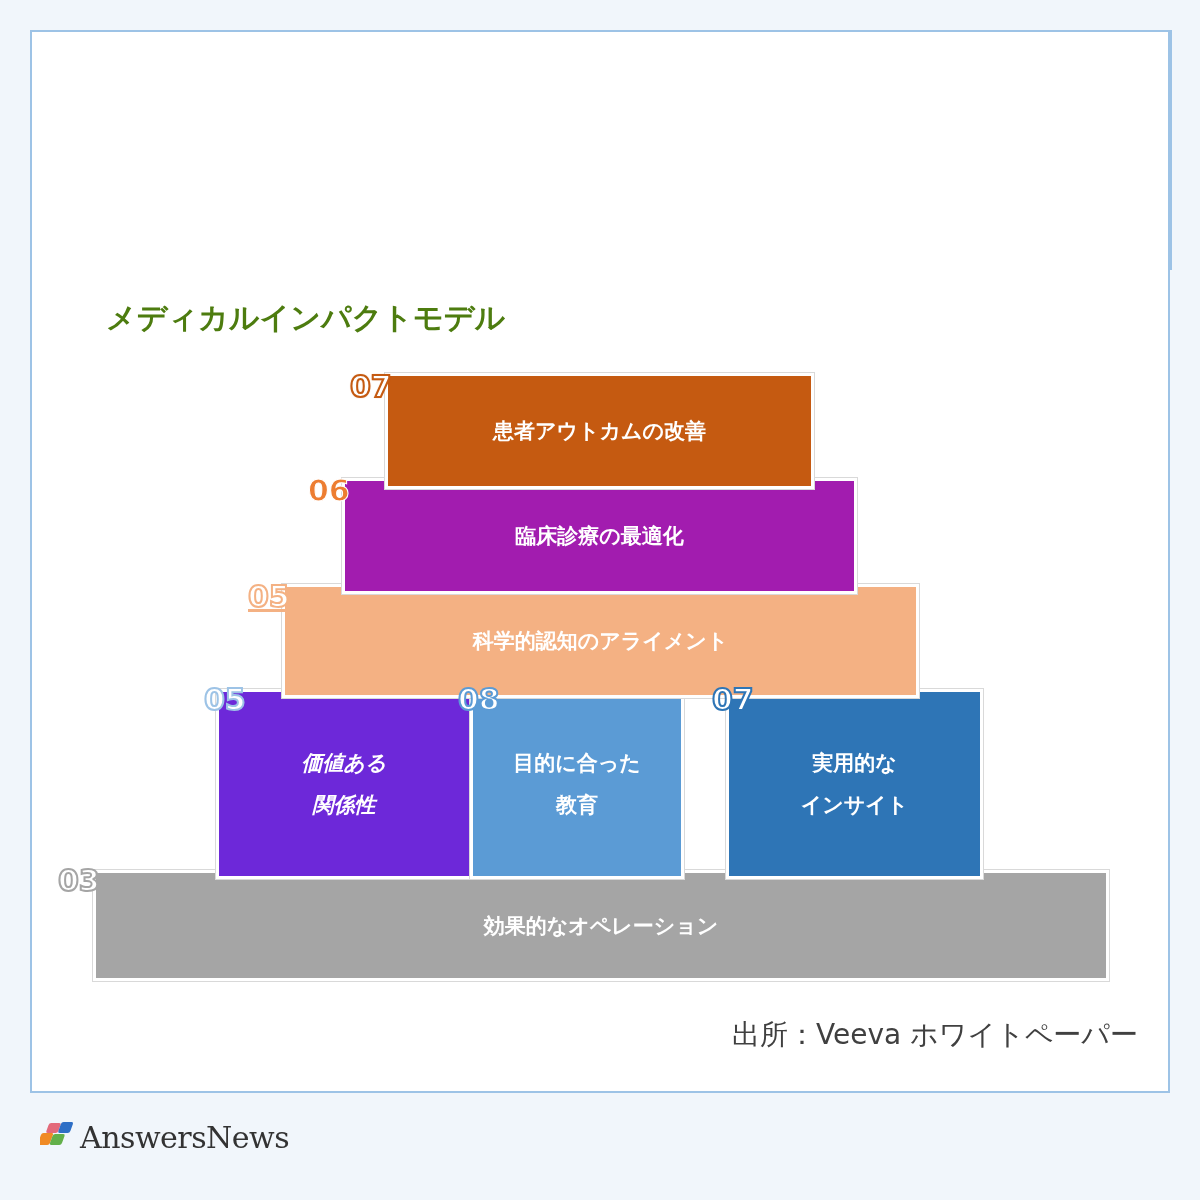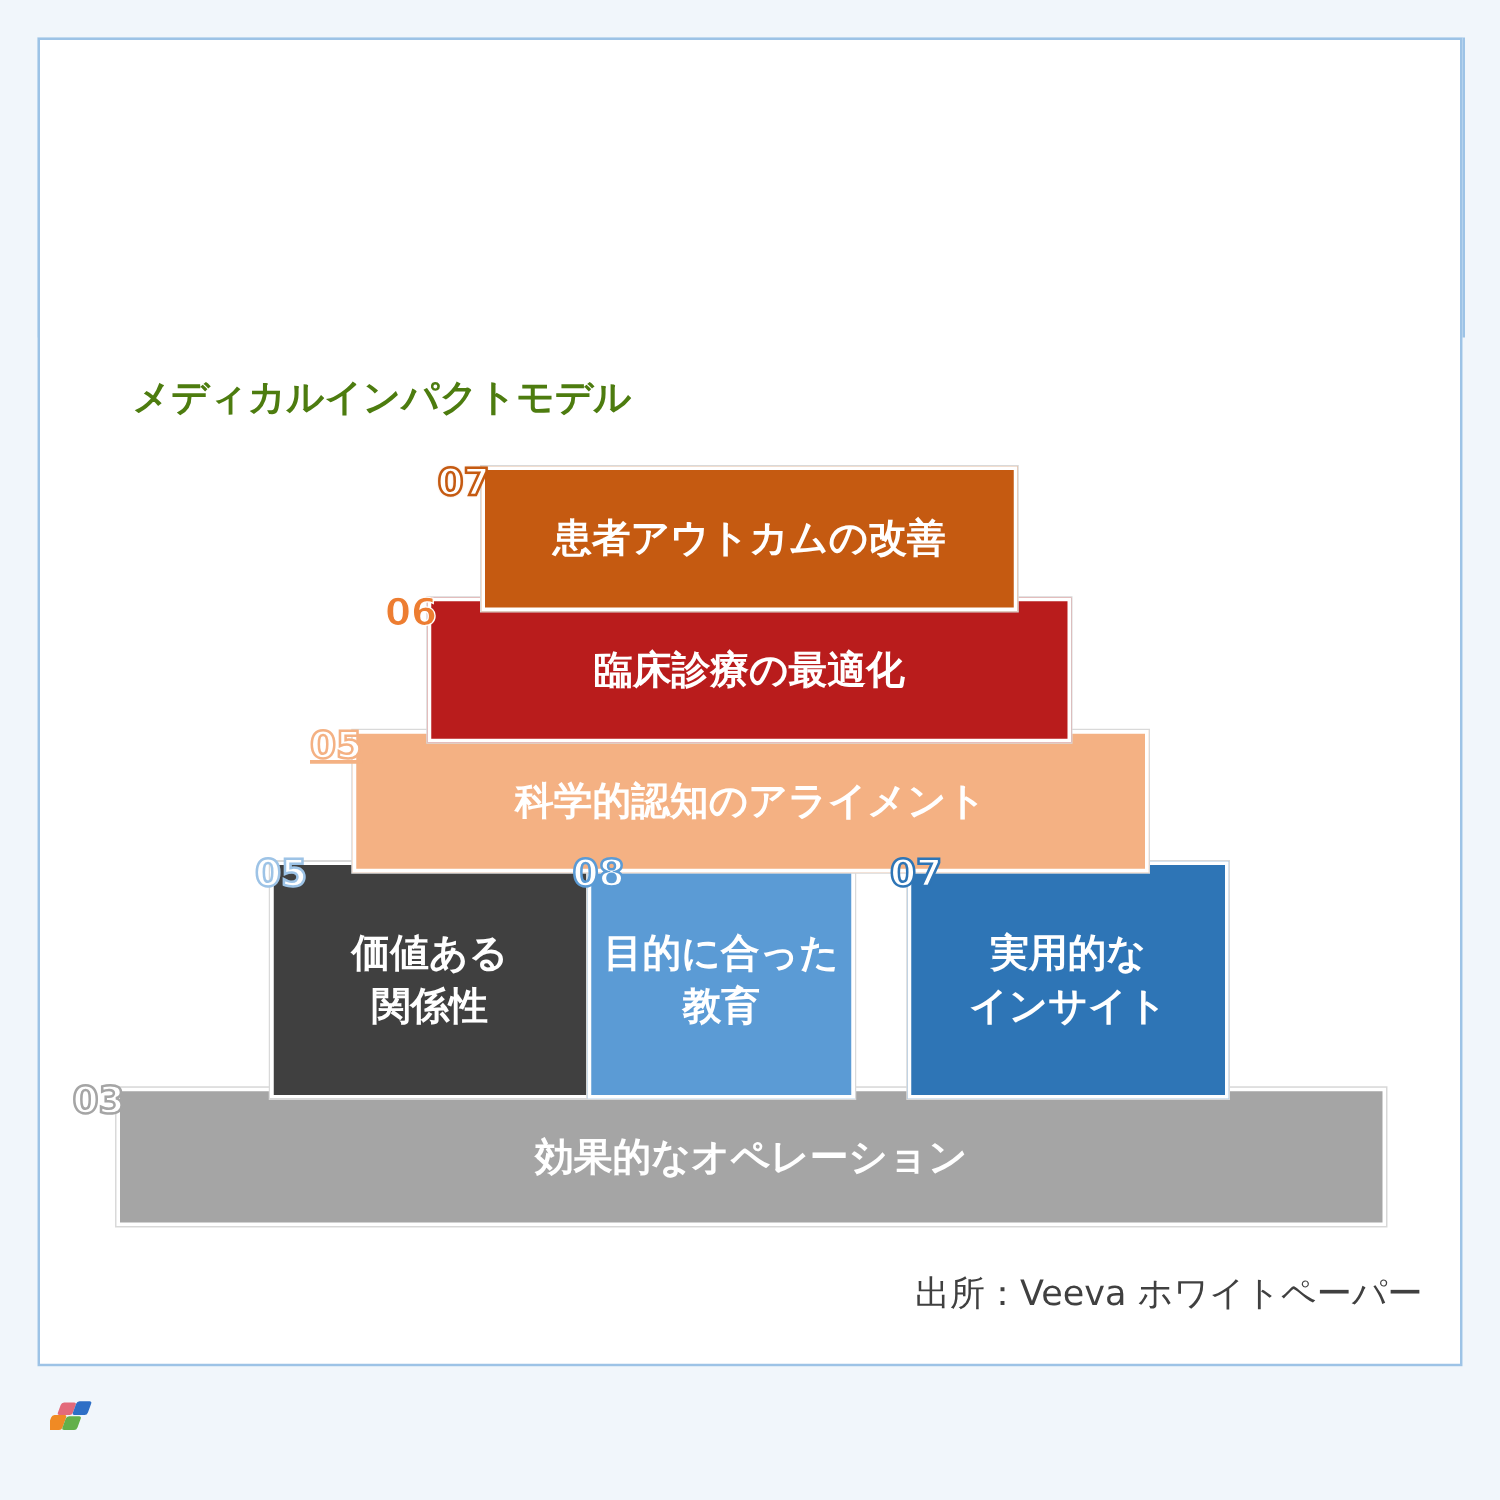--- a/index.html
+++ b/index.html
@@ -24,21 +24,21 @@
     position: absolute; left: 106px; top: 298px; color: #4d7c0f;
     font-weight: bold; font-size: 30px; letter-spacing: 0px;
   }
   .block {
     position: absolute; box-sizing: border-box;
     border: 3px solid #ffffff;
     box-shadow: 0 0 0 1px #d9d9d9;
     display: flex; align-items: center; justify-content: center; text-align: center;
     color: #ffffff; font-weight: bold;
   }
-  .block .label { font-size: 31px; line-height: 42px; white-space: pre-line; }
+  .block .label { font-size: 21px; line-height: 42px; white-space: pre-line; }
   .num {
     position: absolute; font-weight: bold; font-size: 30px; line-height: 30px;
     color: #ffffff;
   }
   .source {
     position: absolute; right: 62px; top: 1016px; font-size: 28px; color: #404040;
   }
   .logo {
     position: absolute; left: 40px; top: 1120px; display: flex; align-items: center;
   }
@@ -57,38 +57,38 @@
   <div>MAの効果測定</div>
   <div>モジュール式アプローチ</div>
 </div>
 
 <div class="subtitle">メディカルインパクトモデル</div>
 
 <div class="block" style="left:93px; top:870px; width:1016px; height:111px; background:#a5a5a5;">
   <span class="label">効果的なオペレーション</span>
 </div>
 
-<div class="block" style="left:216px; top:689px; width:256px; height:190px; background:#404040;">
+<div class="block" style="left:216px; top:689px; width:256px; height:190px; background:#6d28d9;font-style:italic;">
   <span class="label">価値ある
 関係性</span>
 </div>
 <div class="block" style="left:470px; top:689px; width:214px; height:190px; background:#5b9bd5;">
   <span class="label">目的に合った
 教育</span>
 </div>
 <div class="block" style="left:726px; top:689px; width:257px; height:190px; background:#2e75b6;">
   <span class="label">実用的な
 インサイト</span>
 </div>
 
 <div class="block" style="left:282px; top:584px; width:637px; height:114px; background:#f4b183;">
   <span class="label">科学的認知のアライメント</span>
 </div>
 
-<div class="block" style="left:342px; top:478px; width:515px; height:116px; background:#b91c1c;">
+<div class="block" style="left:342px; top:478px; width:515px; height:116px; background:#a21caf;">
   <span class="label">臨床診療の最適化</span>
 </div>
 
 <div class="block" style="left:385px; top:373px; width:429px; height:116px; background:#c55a11;">
   <span class="label">患者アウトカムの改善</span>
 </div>
 
 <div class="num" style="left:350px; top:372px; -webkit-text-stroke:2px #c55a11; text-shadow:0 0 2px #c55a11;">07</div>
 <div class="num" style="left:308px; top:476px; color:#ed7d31; -webkit-text-stroke:1px #ffffff;">06</div>
 <div class="num" style="left:248px; top:582px;text-decoration:underline; -webkit-text-stroke:2px #f4b183;">05</div>
@@ -99,13 +99,14 @@
 
 <div class="source">出所：Veeva ホワイトペーパー</div>
 
 <div class="logo">
   <svg width="40" height="34" viewBox="0 0 40 34">
     <rect x="10" y="2" width="12" height="10" rx="2" fill="#e36a7a" transform="skewX(-20)"></rect>
     <rect x="22" y="1" width="12" height="11" rx="2" fill="#2e6fc6" transform="skewX(-20)"></rect>
     <rect x="6" y="12" width="12" height="12" rx="2" fill="#f08a24" transform="skewX(-20)"></rect>
     <rect x="18" y="13" width="12" height="11" rx="2" fill="#63b04a" transform="skewX(-20)"></rect>
   </svg>
+  <span class="logo-text">AnswersNews</span>
 </div>
 
 </body></html>

